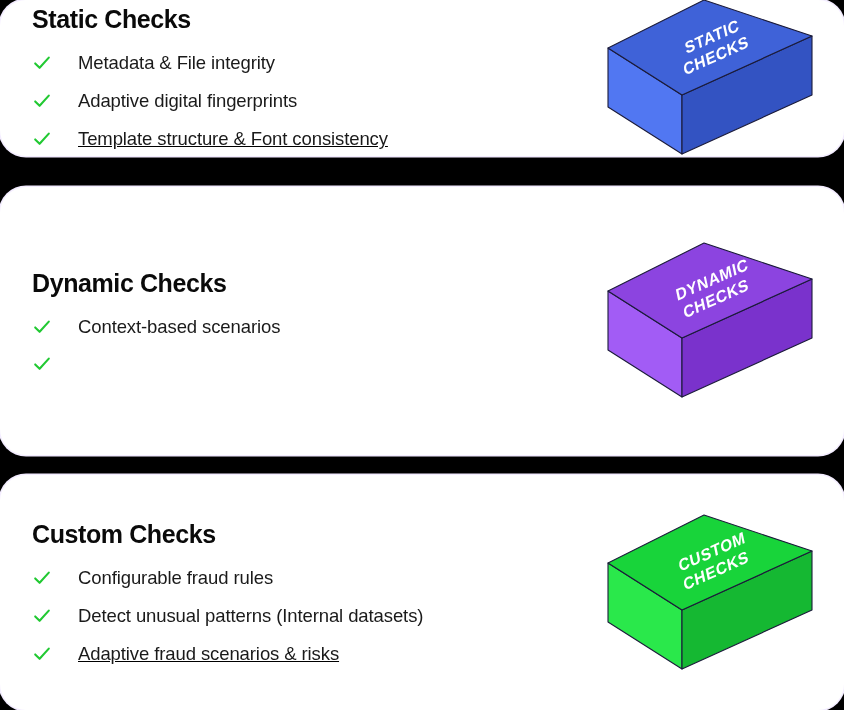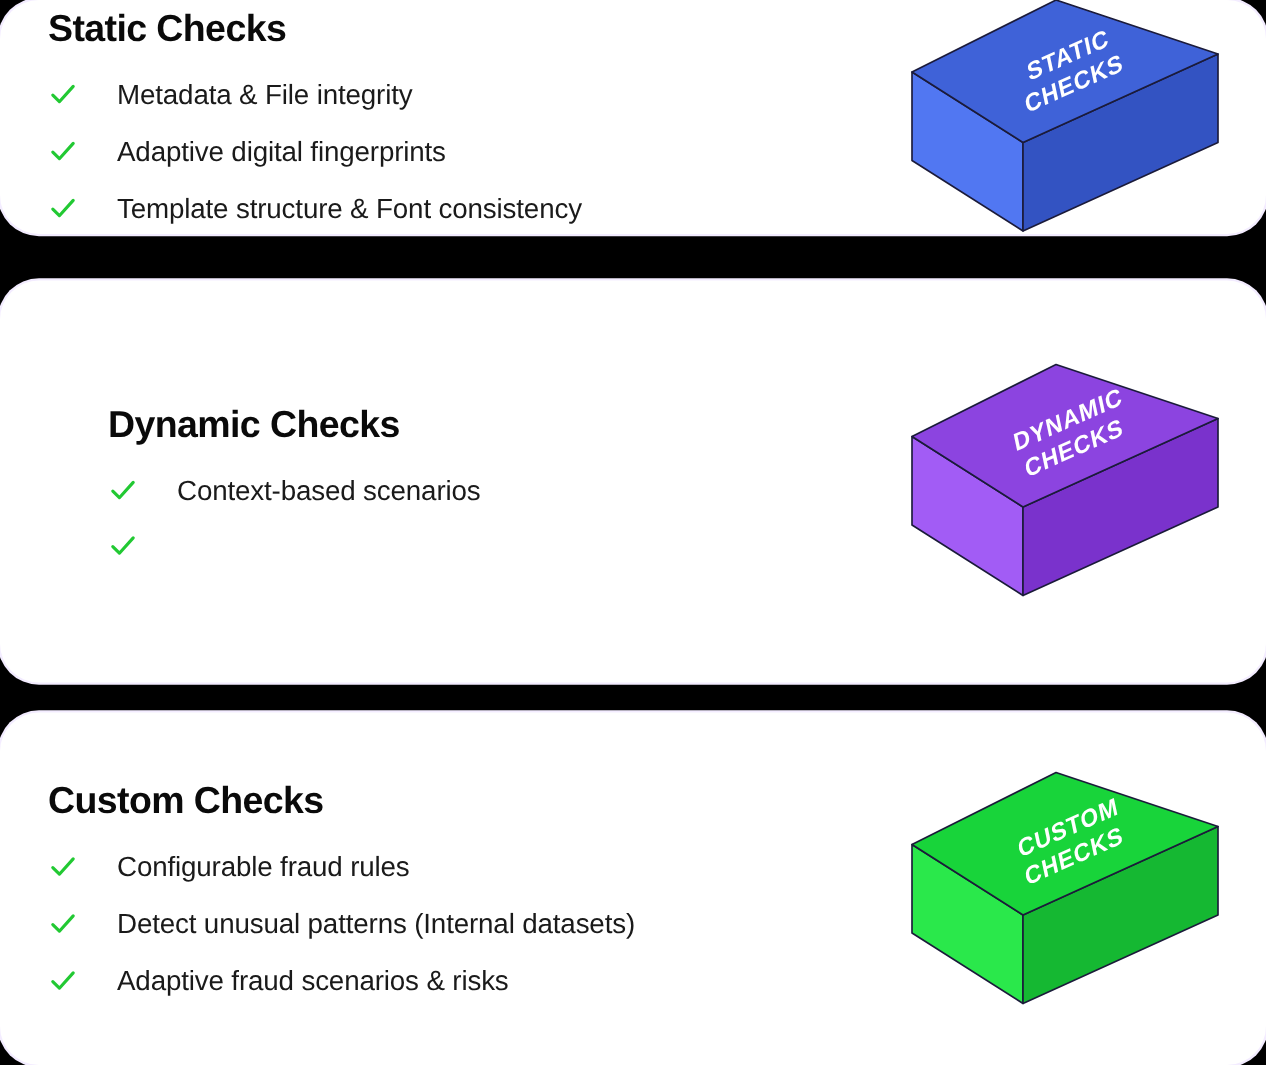--- a/index.html
+++ b/index.html
@@ -27,21 +27,21 @@
     position: relative;
     background: #ffffff;
     border-radius: 26px;
     box-shadow: 0 0 0 1.5px #f3ecff;
     display: flex;
     align-items: center;
     overflow: hidden;
   }
 
   .card-1 { height: 164px; margin: 0 0 31px 0; }
-  .card-2 { height: 283px; margin: 0 0 20px 0; padding-left: 40px; }
+  .card-2 { height: 283px; margin: 0 0 20px 0; }
   .card-3 { height: 247px; margin: 0; }
 
   .card-text {
     position: relative;
     z-index: 2;
     padding-left: 32px;
     width: 600px;
   }
 
   .card-title {
@@ -55,21 +55,21 @@
   .check-list {
     list-style: none;
   }
 
   .check-item {
     display: flex;
     align-items: center;
     gap: 26px;
     margin-bottom: 16px;
   }
-  .check-item:last-child { margin-bottom: 0; }
+  .check-item:last-child { margin-bottom: 0; text-decoration: underline; }
 
   .check-icon {
     flex: 0 0 auto;
     width: 20px;
     height: 20px;
     display: inline-flex;
     align-items: center;
     justify-content: center;
   }
   .check-icon svg { display: block; }

